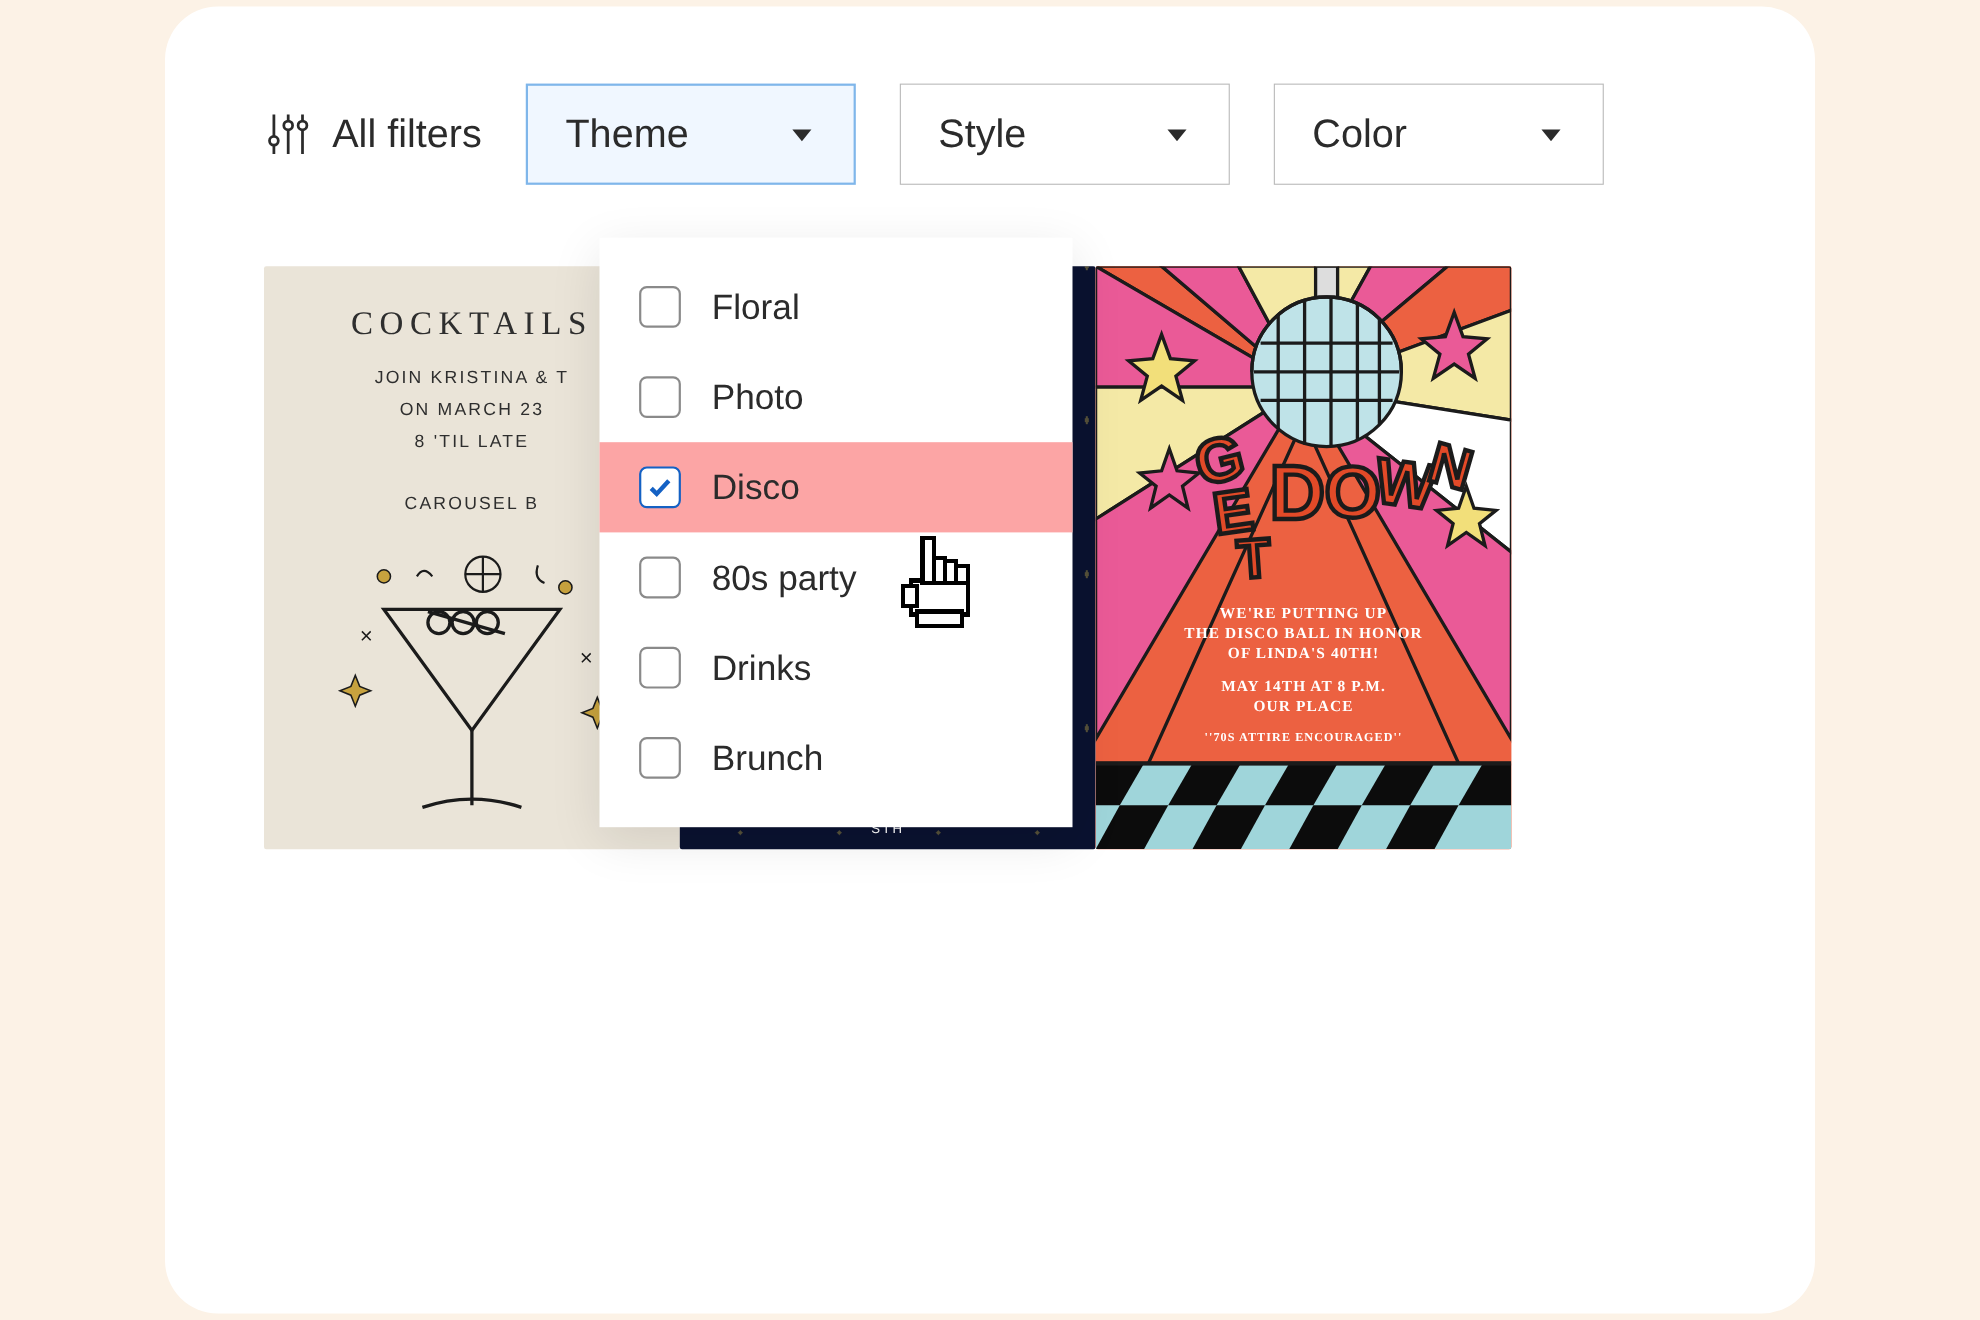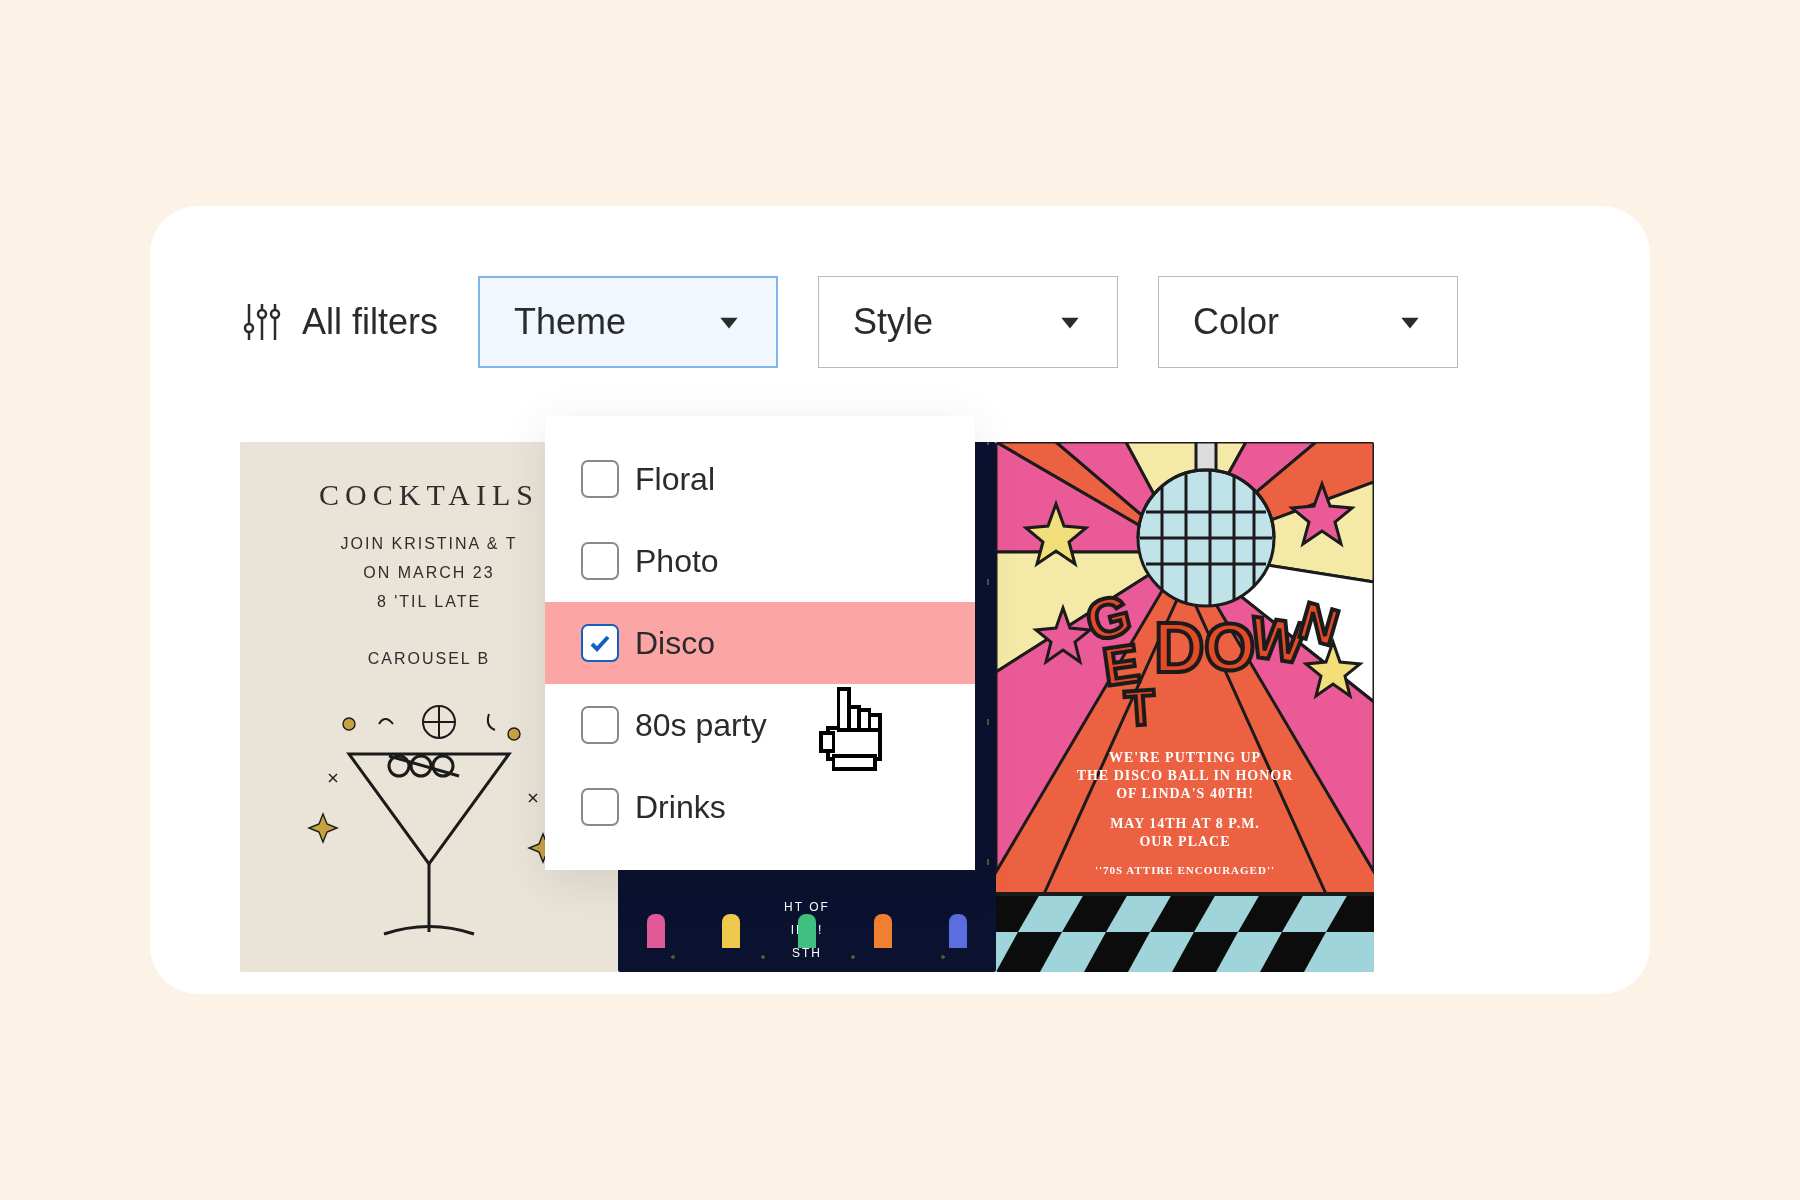--- a/index.html
+++ b/index.html
@@ -7,21 +7,21 @@
   body {
     background: #fcf2e6;
     font-family: -apple-system, BlinkMacSystemFont, "Segoe UI", Helvetica, Arial, sans-serif;
     display: flex;
     align-items: center;
     justify-content: center;
   }
   .card {
     background: #ffffff;
     width: 1500px;
-    height: 788px;
+    height: 1188px;
     border-radius: 48px;
     padding: 70px 90px 0 90px;
     position: relative;
     overflow: hidden;
   }
   .filters-row {
     display: flex;
     align-items: center;
     gap: 40px;
   }
@@ -96,21 +96,21 @@
   .dropdown-panel {
     position: absolute;
     left: 395px;
     top: 210px;
     width: 430px;
     background: #ffffff;
     box-shadow: 0 12px 44px rgba(0,0,0,0.10);
     padding: 22px 0;
   }
   .opt {
-    display:flex; align-items:center; gap: 16px;
+    display:flex; align-items:center; gap: 28px;
     padding: 22px 36px;
     font-size: 32px;
     color:#2b2b2b;
     cursor:pointer;
   }
   .opt.highlight { background:#fca5a5;text-align:right; }
   .chk {
     width: 38px; height: 38px;
     border: 2px solid #8a8a8a;
     border-radius: 7px;
@@ -324,20 +324,24 @@
       <span>Disco</span>
     </div>
     <div class="opt">
       <span class="chk"></span>
       <span>80s party</span>
     </div>
     <div class="opt">
       <span class="chk"></span>
       <span>Drinks</span>
     </div>
+    <div class="opt">
+      <span class="chk"></span>
+      <span>Brunch</span>
+    </div>
   </div>
 
   <svg class="pixel-cursor" viewBox="0 0 60 70">
     <g fill="#ffffff" stroke="#000000" stroke-width="3" stroke-linejoin="miter" shape-rendering="crispEdges">
 
       <rect x="10" y="34" width="40" height="24"></rect>
       <rect x="14" y="56" width="32" height="10"></rect>
 
       <rect x="18" y="4" width="8" height="32"></rect>
       <rect x="26" y="18" width="8" height="18"></rect>

